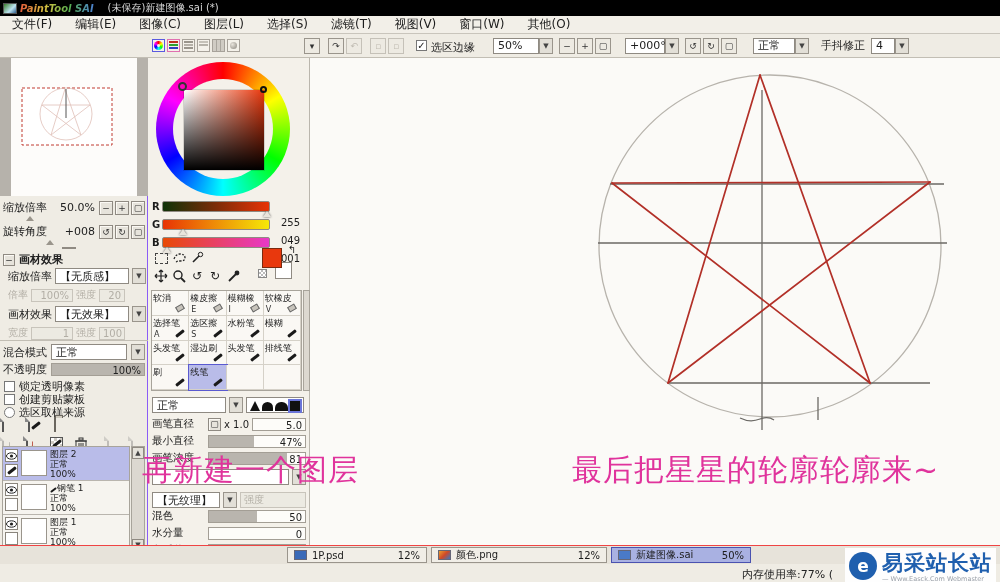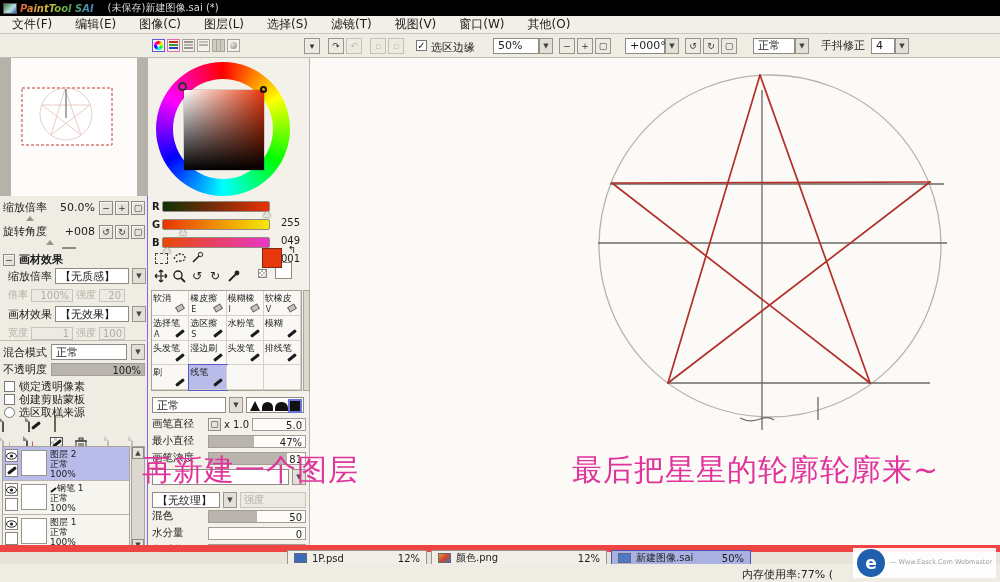--- a/index.html
+++ b/index.html
@@ -97,21 +97,21 @@
   .p-bar .btxt { position:absolute; right:3px; top:0; font-size:10px; line-height:13px; }
   .tipbox { display:flex; align-items:flex-end; gap:2px; border:1px solid #8f8a82; background:#fff; height:16px; padding:1px 3px; }
   .tip-tri { width:0; height:0; border-left:5px solid transparent; border-right:5px solid transparent; border-bottom:10px solid #111; }
   .tip-hump { width:11px; height:9px; background:#111; border-radius:6px 6px 0 0; }
   .tip-sq { width:10px; height:10px; background:#111; outline:2px solid #8aa; outline-offset:0; }
   
   .canvas { position:absolute; left:310px; top:58px; width:690px; height:487px; background:#fbfaf7; overflow:hidden; }
   
   .annot { position:absolute; z-index:9; font-size:30px; letter-spacing:1px; font-weight:500; }
   
-  .tabbar { position:absolute; left:0; top:545px; width:1000px; height:19px; background:#e7e3da; border-top:7px solid #ef4444; display:flex; align-items:center; padding-left:287px; gap:4px; }
+  .tabbar { position:absolute; left:0; top:545px; width:1000px; height:19px; background:#e7e3da; border-top:1px solid #ef4444; display:flex; align-items:center; padding-left:287px; gap:4px; }
   .doc-tab { height:16px; border:1px solid #9a958c; background:#f1eee7; display:flex; align-items:center; padding:0 6px; gap:5px; font-size:10px; }
   .doc-tab.sel { background:#a9b1e2; border-color:#4a52b0; }
   .tab-ic { width:13px; height:10px; border:1px solid #667; }
   .tab-zoom { margin-left:14px; }
   .statusbar { position:absolute; left:0; top:564px; width:1000px; height:18px; background:#efece4; font-size:11px; }
   .mem { position:absolute; left:742px; top:3px; color:#222; }
   .watermark { position:absolute; right:4px; top:-16px; display:flex; align-items:center; gap:5px; background:#ffffffee; padding:1px 4px; }
   .wm-circle { width:28px; height:28px; border-radius:50%; background:#1f5fae; color:#fff; display:flex; align-items:center; justify-content:center; font-size:17px; font-weight:bold; }
   .wm-title { color:#1f5fae; font-size:21px; font-weight:bold; letter-spacing:1px; }
   .wm-sub { color:#9aa0a8; font-size:6.5px; margin-top:-2px; }
@@ -620,18 +620,19 @@
     </div>
   </div>
 
   <div class="statusbar">
     <span class="mem">内存使用率:77% (</span>
     <div class="watermark">
       <span class="wm-circle">
           <span>e</span>
         </span>
       <span>
+        <div class="wm-title">易采站长站</div>
         <div class="wm-sub">— Www.Easck.Com Webmaster</div>
       </span>
     </div>
   </div>
 
 </div>
 
 </body></html>

